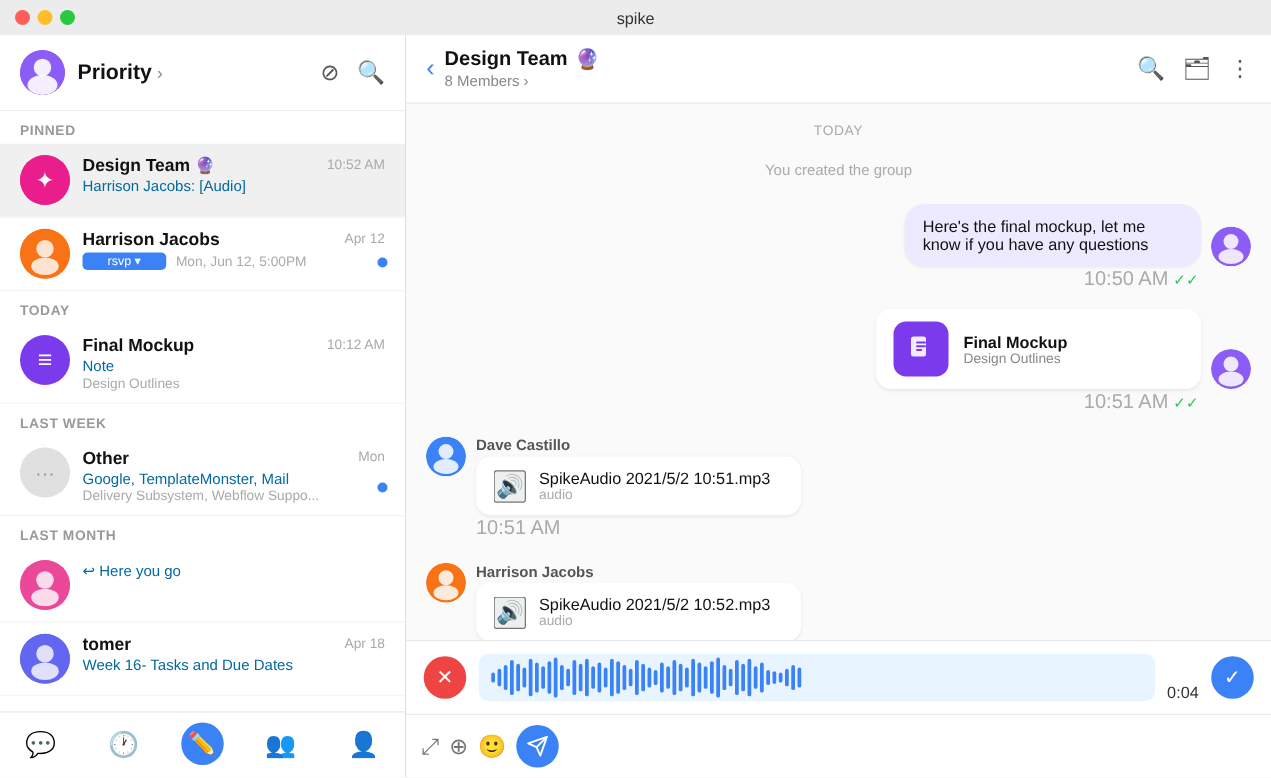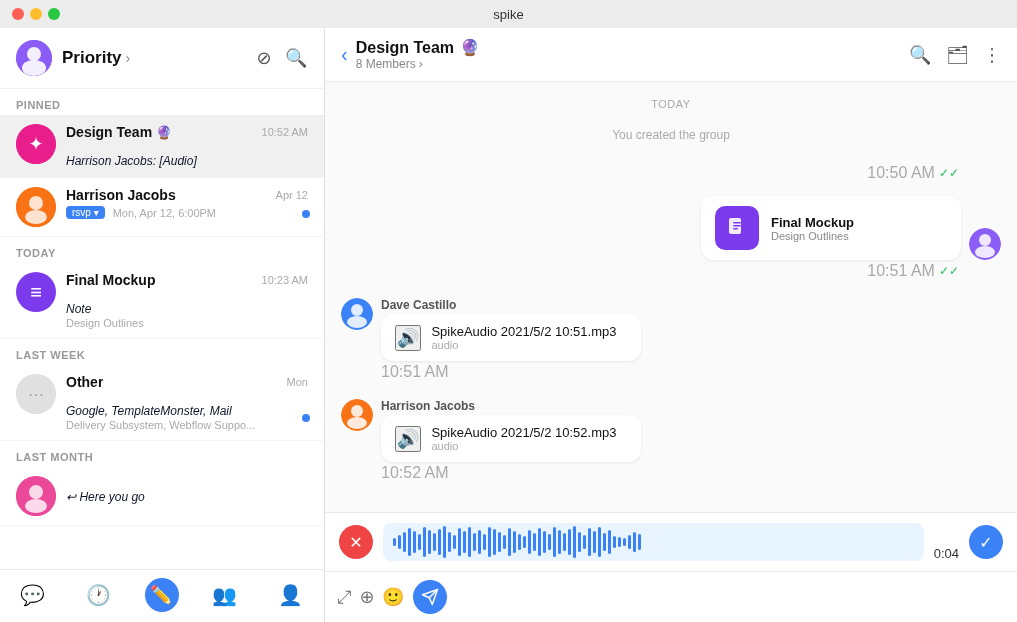--- a/index.html
+++ b/index.html
@@ -59,23 +59,23 @@
       position: relative;
     }
     .conv-item.active { background: #f0f0f0; }
     .conv-avatar { width: 40px; height: 40px; border-radius: 50%; flex-shrink: 0; display: flex; align-items: center; justify-content: center; font-size: 16px; color: #fff; overflow: hidden; }
     .conv-avatar.pink { background: #e91e8c; }
     .conv-avatar.gray { background: #aaa; display: flex; align-items: center; justify-content: center; }
     .conv-body { flex: 1; margin-left: 10px; min-width: 0; }
     .conv-row1 { display: flex; justify-content: space-between; align-items: center; }
     .conv-name { font-size: 14px; font-weight: 600; color: #111; display: flex; align-items: center; gap: 4px; white-space: nowrap; overflow: hidden; text-overflow: ellipsis; }
     .conv-time { font-size: 11px; color: #aaa; flex-shrink: 0; margin-left: 6px; }
-    .conv-preview { font-size: 12px; color: #0f172a; white-space: nowrap; overflow: hidden; text-overflow: ellipsis; margin-top: 14px; font-style: italic; }
+    .conv-preview { font-size: 12px; color: #0369a1; white-space: nowrap; overflow: hidden; text-overflow: ellipsis; margin-top: 2px; }
     .conv-sub { font-size: 11px; color: #aaa; white-space: nowrap; overflow: hidden; text-overflow: ellipsis; margin-top: 1px; }
-    .rsvp-badge { background: #3b82f6; color: #fff; font-size: 10px; padding: 1px 6px; border-radius: 4px; margin-right: 4px; display: inline-flex; align-items: center; gap: 2px; }
+    .rsvp-badge { background: #3b82f6; color: #fff; font-size: 10px; padding: 1px 20px; border-radius: 4px; margin-right: 4px; display: inline-flex; align-items: center; gap: 2px; }
     .blue-dot { width: 8px; height: 8px; border-radius: 50%; background: #3b82f6; position: absolute; right: 14px; bottom: 18px; }
     .emoji-badge { font-size: 13px; }
 
     
     .sidebar-bottom {
       border-top: 1px solid #e8e8e8;
       display: flex;
       justify-content: space-around;
       padding: 8px 0 10px;
       background: #fff;
@@ -220,36 +220,36 @@
               <ellipse cx="20" cy="30" rx="11" ry="7" fill="#fff" opacity="0.8"></ellipse>
             </svg>
         </div>
         <div class="conv-body">
           <div class="conv-row1">
             <span class="conv-name">Harrison Jacobs</span>
             <span class="conv-time">Apr 12</span>
           </div>
           <div style="display:flex; align-items:center; gap:4px; margin-top:3px;">
             <span class="rsvp-badge">rsvp ▾</span>
-            <span class="conv-sub">Mon, Apr 12, 6:00PM</span>
+            <span class="conv-sub">Mon, Jun 12, 5:00PM</span>
           </div>
         </div>
         <div class="blue-dot"></div>
       </div>
 
       <div class="section-label">TODAY</div>
 
       <div class="conv-item">
         <div class="conv-avatar" style="background:#7c3aed; font-size:20px; display:flex; align-items:center; justify-content:center;">
           <span style="color:white; font-size:20px;">≡</span>
         </div>
         <div class="conv-body">
           <div class="conv-row1">
             <span class="conv-name">Final Mockup</span>
-            <span class="conv-time">10:23 AM</span>
+            <span class="conv-time">10:12 AM</span>
           </div>
           <div class="conv-preview">Note</div>
           <div class="conv-sub">Design Outlines</div>
         </div>
       </div>
 
       <div class="section-label">LAST WEEK</div>
 
       <div class="conv-item">
         <div class="conv-avatar gray" style="background:#ddd;">
@@ -277,20 +277,36 @@
               <circle cx="20" cy="20" r="20" fill="#ec4899"></circle>
               <circle cx="20" cy="16" r="7" fill="#fff" opacity="0.8"></circle>
               <ellipse cx="20" cy="30" rx="11" ry="7" fill="#fff" opacity="0.8"></ellipse>
             </svg>
         </div>
         <div class="conv-body">
           <div class="conv-preview">↩ Here you go</div>
         </div>
       </div>
 
+      <div class="conv-item">
+        <div class="conv-avatar" style="background:#6366f1; overflow:hidden;">
+          <svg width="40" height="40" viewBox="0 0 40 40">
+              <circle cx="20" cy="20" r="20" fill="#6366f1"></circle>
+              <circle cx="20" cy="16" r="7" fill="#fff" opacity="0.8"></circle>
+              <ellipse cx="20" cy="30" rx="11" ry="7" fill="#fff" opacity="0.8"></ellipse>
+            </svg>
+        </div>
+        <div class="conv-body">
+          <div class="conv-row1">
+            <span class="conv-name">tomer</span>
+            <span class="conv-time">Apr 18</span>
+          </div>
+          <div class="conv-preview">Week 16- Tasks and Due Dates</div>
+        </div>
+      </div>
     </div>
 
     <div class="sidebar-bottom">
       <button class="bottom-nav-btn">💬</button>
       <button class="bottom-nav-btn">🕐</button>
       <button class="compose-btn">✏️</button>
       <button class="bottom-nav-btn">👥</button>
       <button class="bottom-nav-btn">👤</button>
     </div>
   </div>
@@ -314,20 +330,32 @@
         <button class="chat-action-btn">🗂</button>
         <button class="chat-action-btn">⋮</button>
       </div>
     </div>
 
     <div class="chat-body">
       <div class="date-label">TODAY</div>
       <div class="system-msg">You created the group</div>
 
       <div style="display:flex; flex-direction:column; align-items:flex-end; margin-top:6px;">
+        <div style="display:flex; align-items:flex-end; gap:8px; justify-content:flex-end;">
+          <div style="display:flex; flex-direction:column; align-items:flex-end; max-width:55%;">
+            <div class="msg-bubble own">Here's the final mockup, let me know if you have any questions</div>
+          </div>
+          <div class="msg-avatar">
+            <svg width="32" height="32" viewBox="0 0 32 32">
+                <circle cx="16" cy="16" r="16" fill="#8b5cf6"></circle>
+                <circle cx="16" cy="12" r="6" fill="#fff" opacity="0.85"></circle>
+                <ellipse cx="16" cy="24" rx="10" ry="6" fill="#fff" opacity="0.85"></ellipse>
+              </svg>
+          </div>
+        </div>
         <div style="display:flex; align-items:center; gap:4px; margin-top:2px; margin-right:42px;">
           <span class="msg-time">10:50 AM</span>
           <span class="read-indicator">✓✓</span>
         </div>
       </div>
 
       <div style="display:flex; flex-direction:column; align-items:flex-end; margin-top:4px;">
         <div style="display:flex; align-items:flex-end; gap:8px; justify-content:flex-end;">
           <div style="display:flex; flex-direction:column; align-items:flex-end;">
             <div class="file-bubble">

